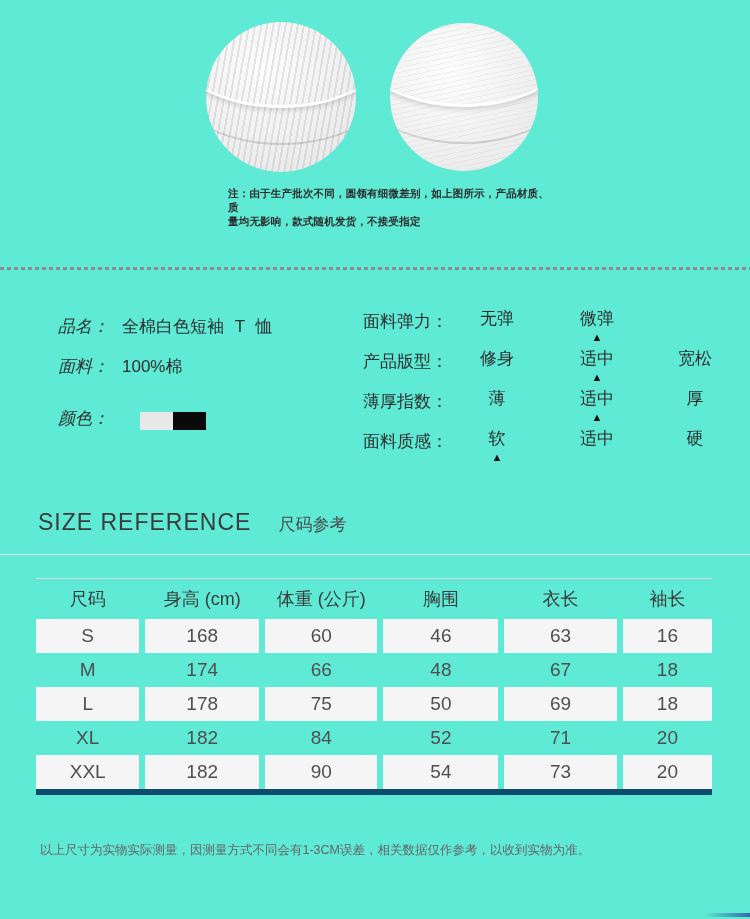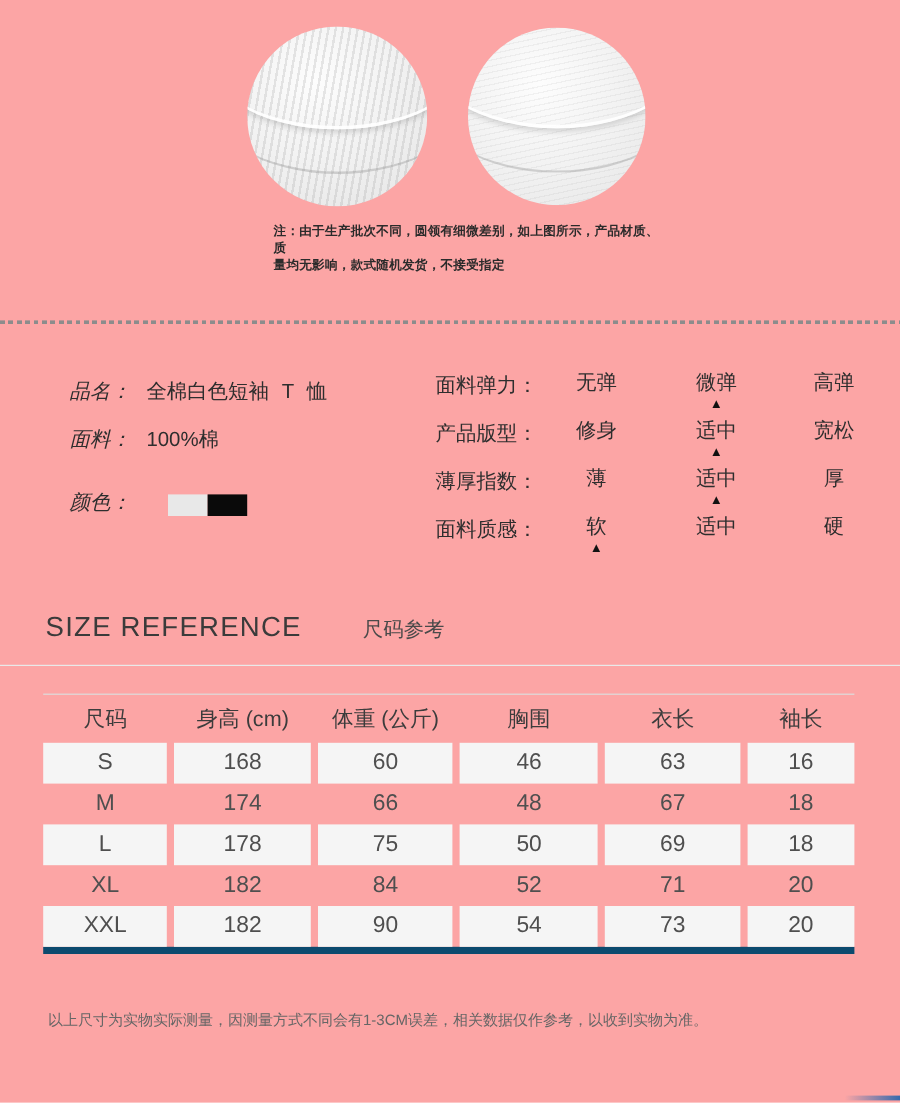--- a/index.html
+++ b/index.html
@@ -5,21 +5,21 @@
   * { margin: 0; padding: 0; box-sizing: border-box; }
   html, body { background: #fff; }
   body {
     font-family: "Liberation Sans", "DejaVu Sans", sans-serif;
     color: #2e2e2e;
   }
   .page {
     position: relative;
     width: 750px;
     height: 919px;
-    background: #fca5a5;
+    background: #5eead4;
     overflow: hidden;
   }
 
   
   .circle {
     position: absolute;
     border-radius: 50%;
     overflow: hidden;
   }
   .circle-left {
@@ -127,21 +127,21 @@
   .attr-option.pos-0 { left: 89px; }
   .attr-option.pos-1 { left: 189px; }
   .attr-option.pos-2 { left: 287px; }
 
   
   .size-heading {
     position: absolute;
     left: 38px; top: 509px;
     display: flex;
     align-items: baseline;
-    gap: 28px;
+    gap: 4px;
   }
   .size-heading .en {
     font-size: 23px;
     letter-spacing: 1px;
     color: #3b3b3b;
     font-weight: normal;
   }
   .size-heading .cn { font-size: 17px; color: #4a4a4a; margin-left: 23px; }
 
   .divider-light {
@@ -243,24 +243,20 @@
 
     <div class="attr-row">
       <span class="attr-label">面料弹力：</span>
       <span class="attr-option pos-0">
         <span class="opt-text">无弹</span>
         <span class="marker" style="visibility: hidden;">▲</span>
       </span>
       <span class="attr-option pos-1">
         <span class="opt-text">微弹</span>
         <span class="marker" style="visibility: visible;">▲</span>
-      </span>
-      <span class="attr-option pos-2">
-        <span class="opt-text">高弹</span>
-        <span class="marker" style="visibility: hidden;">▲</span>
       </span>
     </div>
 
     <div class="attr-row">
       <span class="attr-label">产品版型：</span>
       <span class="attr-option pos-0">
         <span class="opt-text">修身</span>
         <span class="marker" style="visibility: hidden;">▲</span>
       </span>
       <span class="attr-option pos-1">

